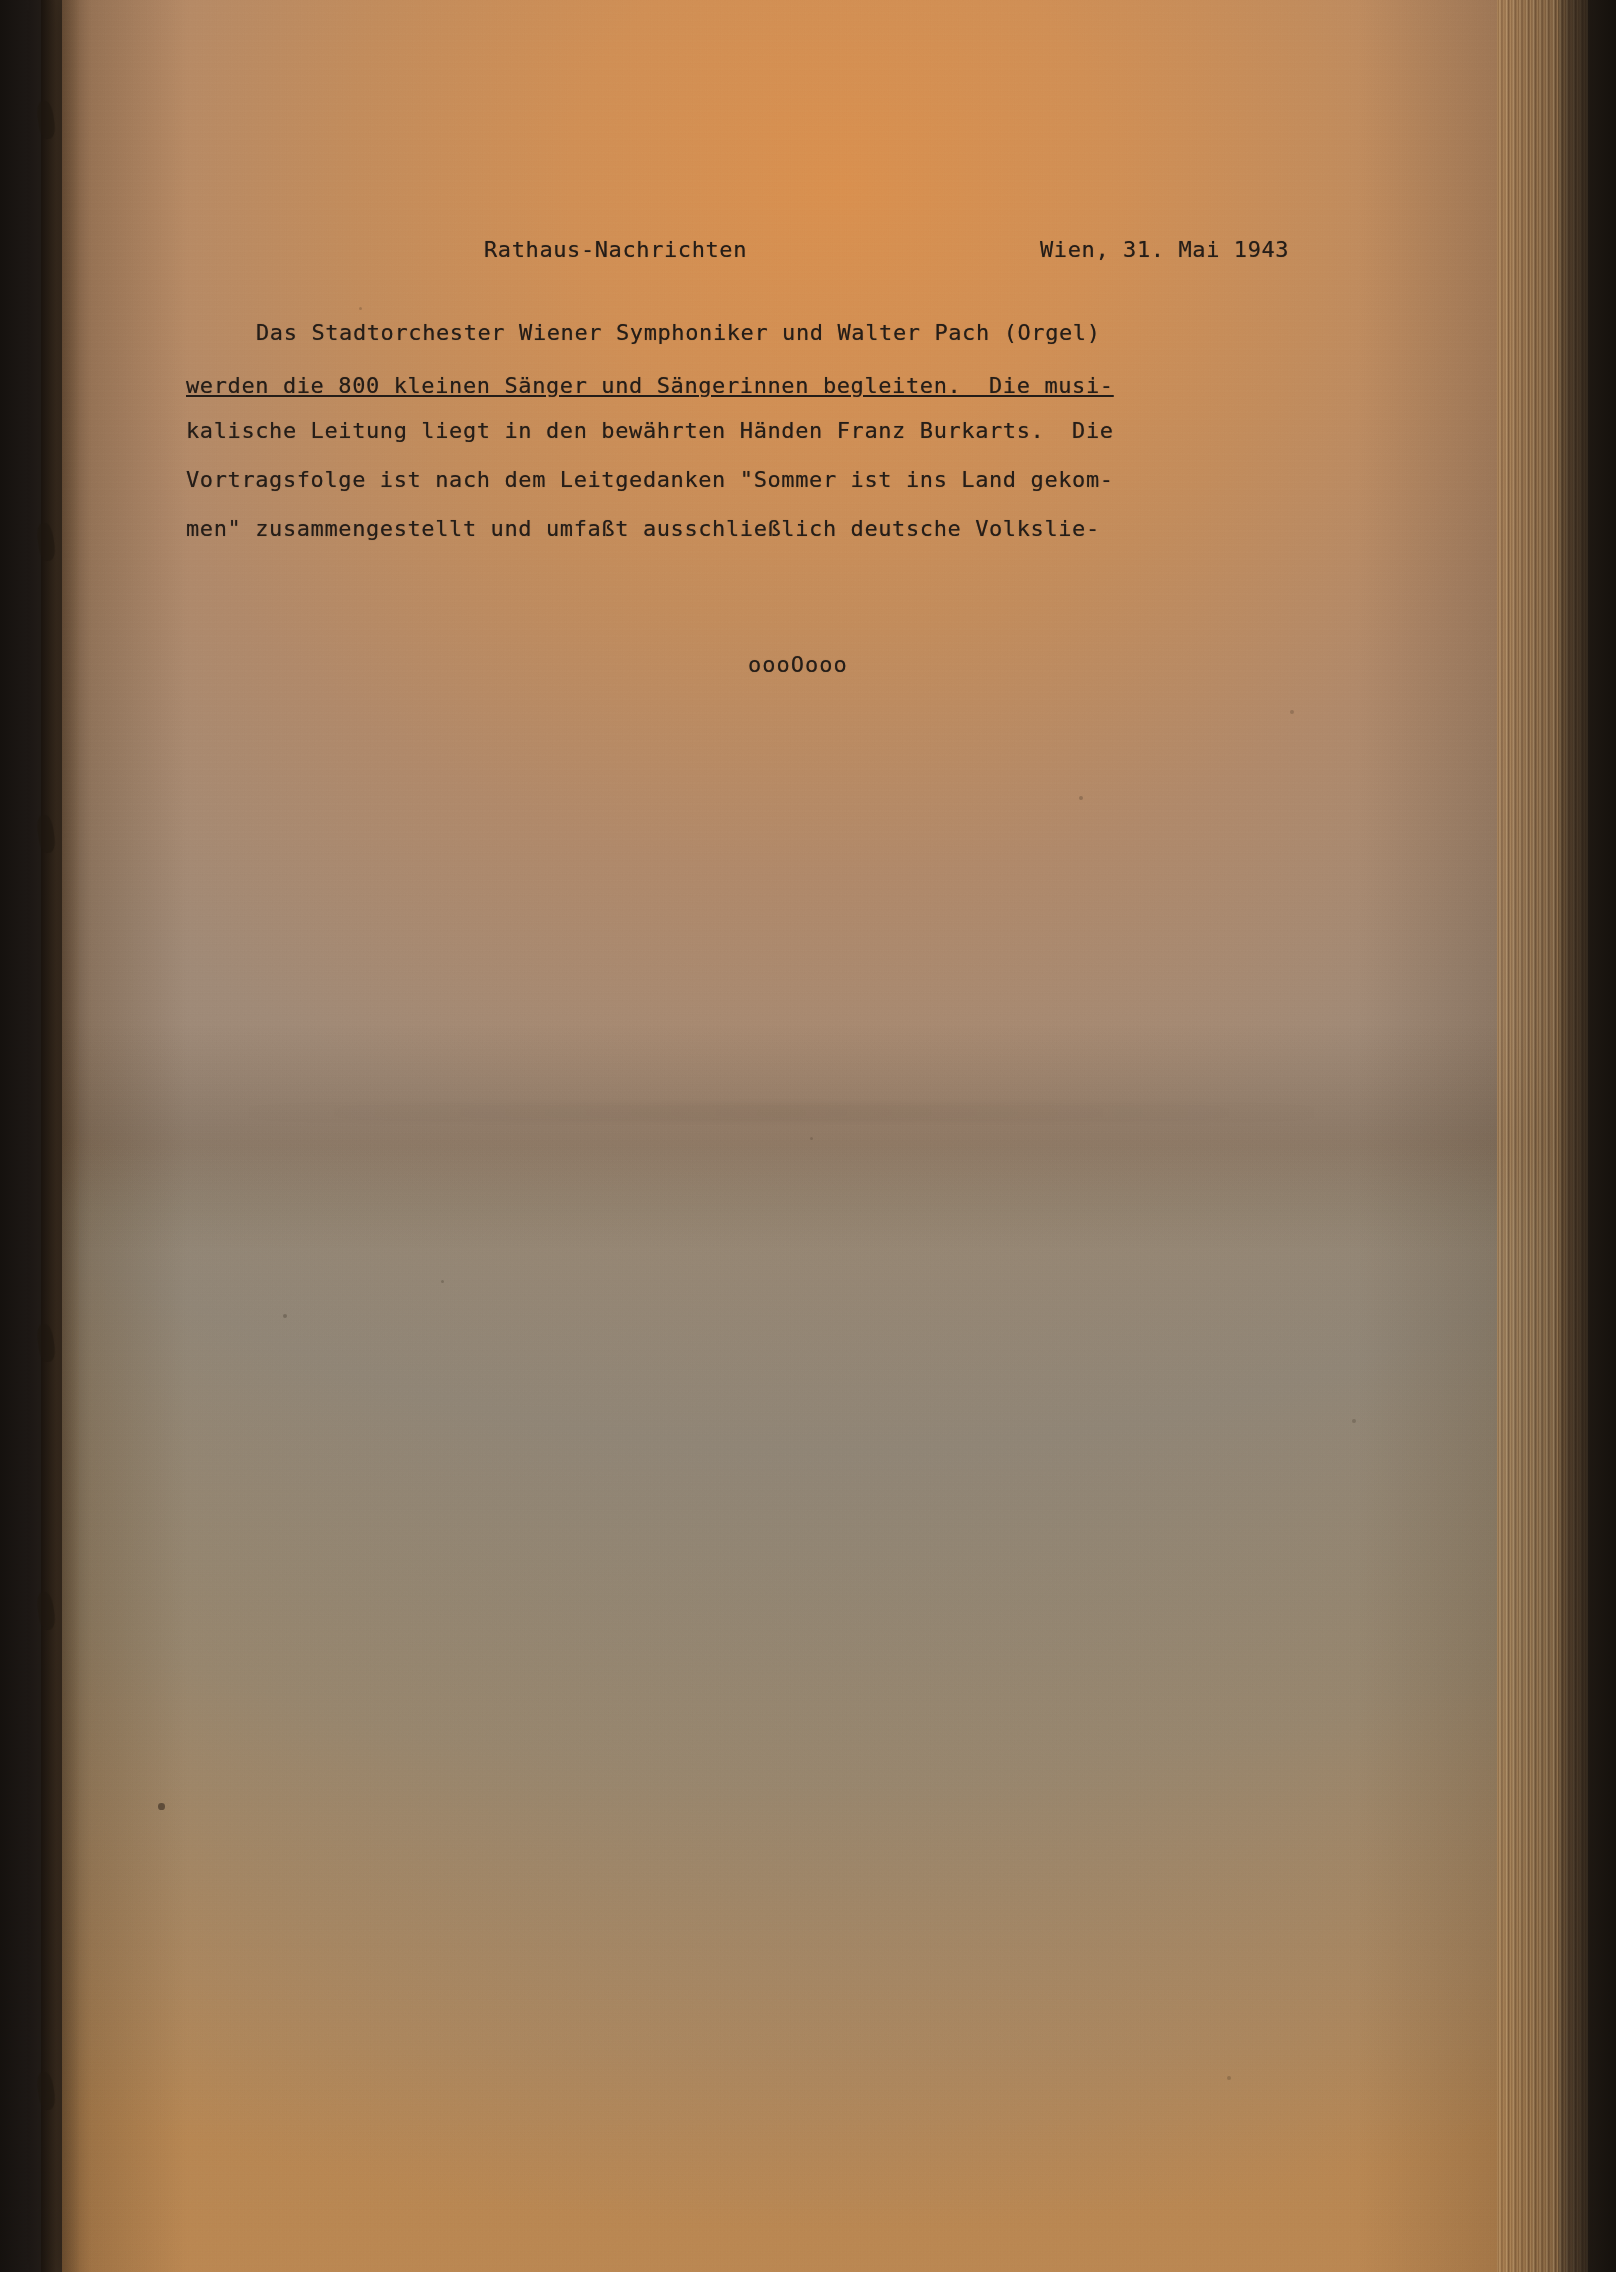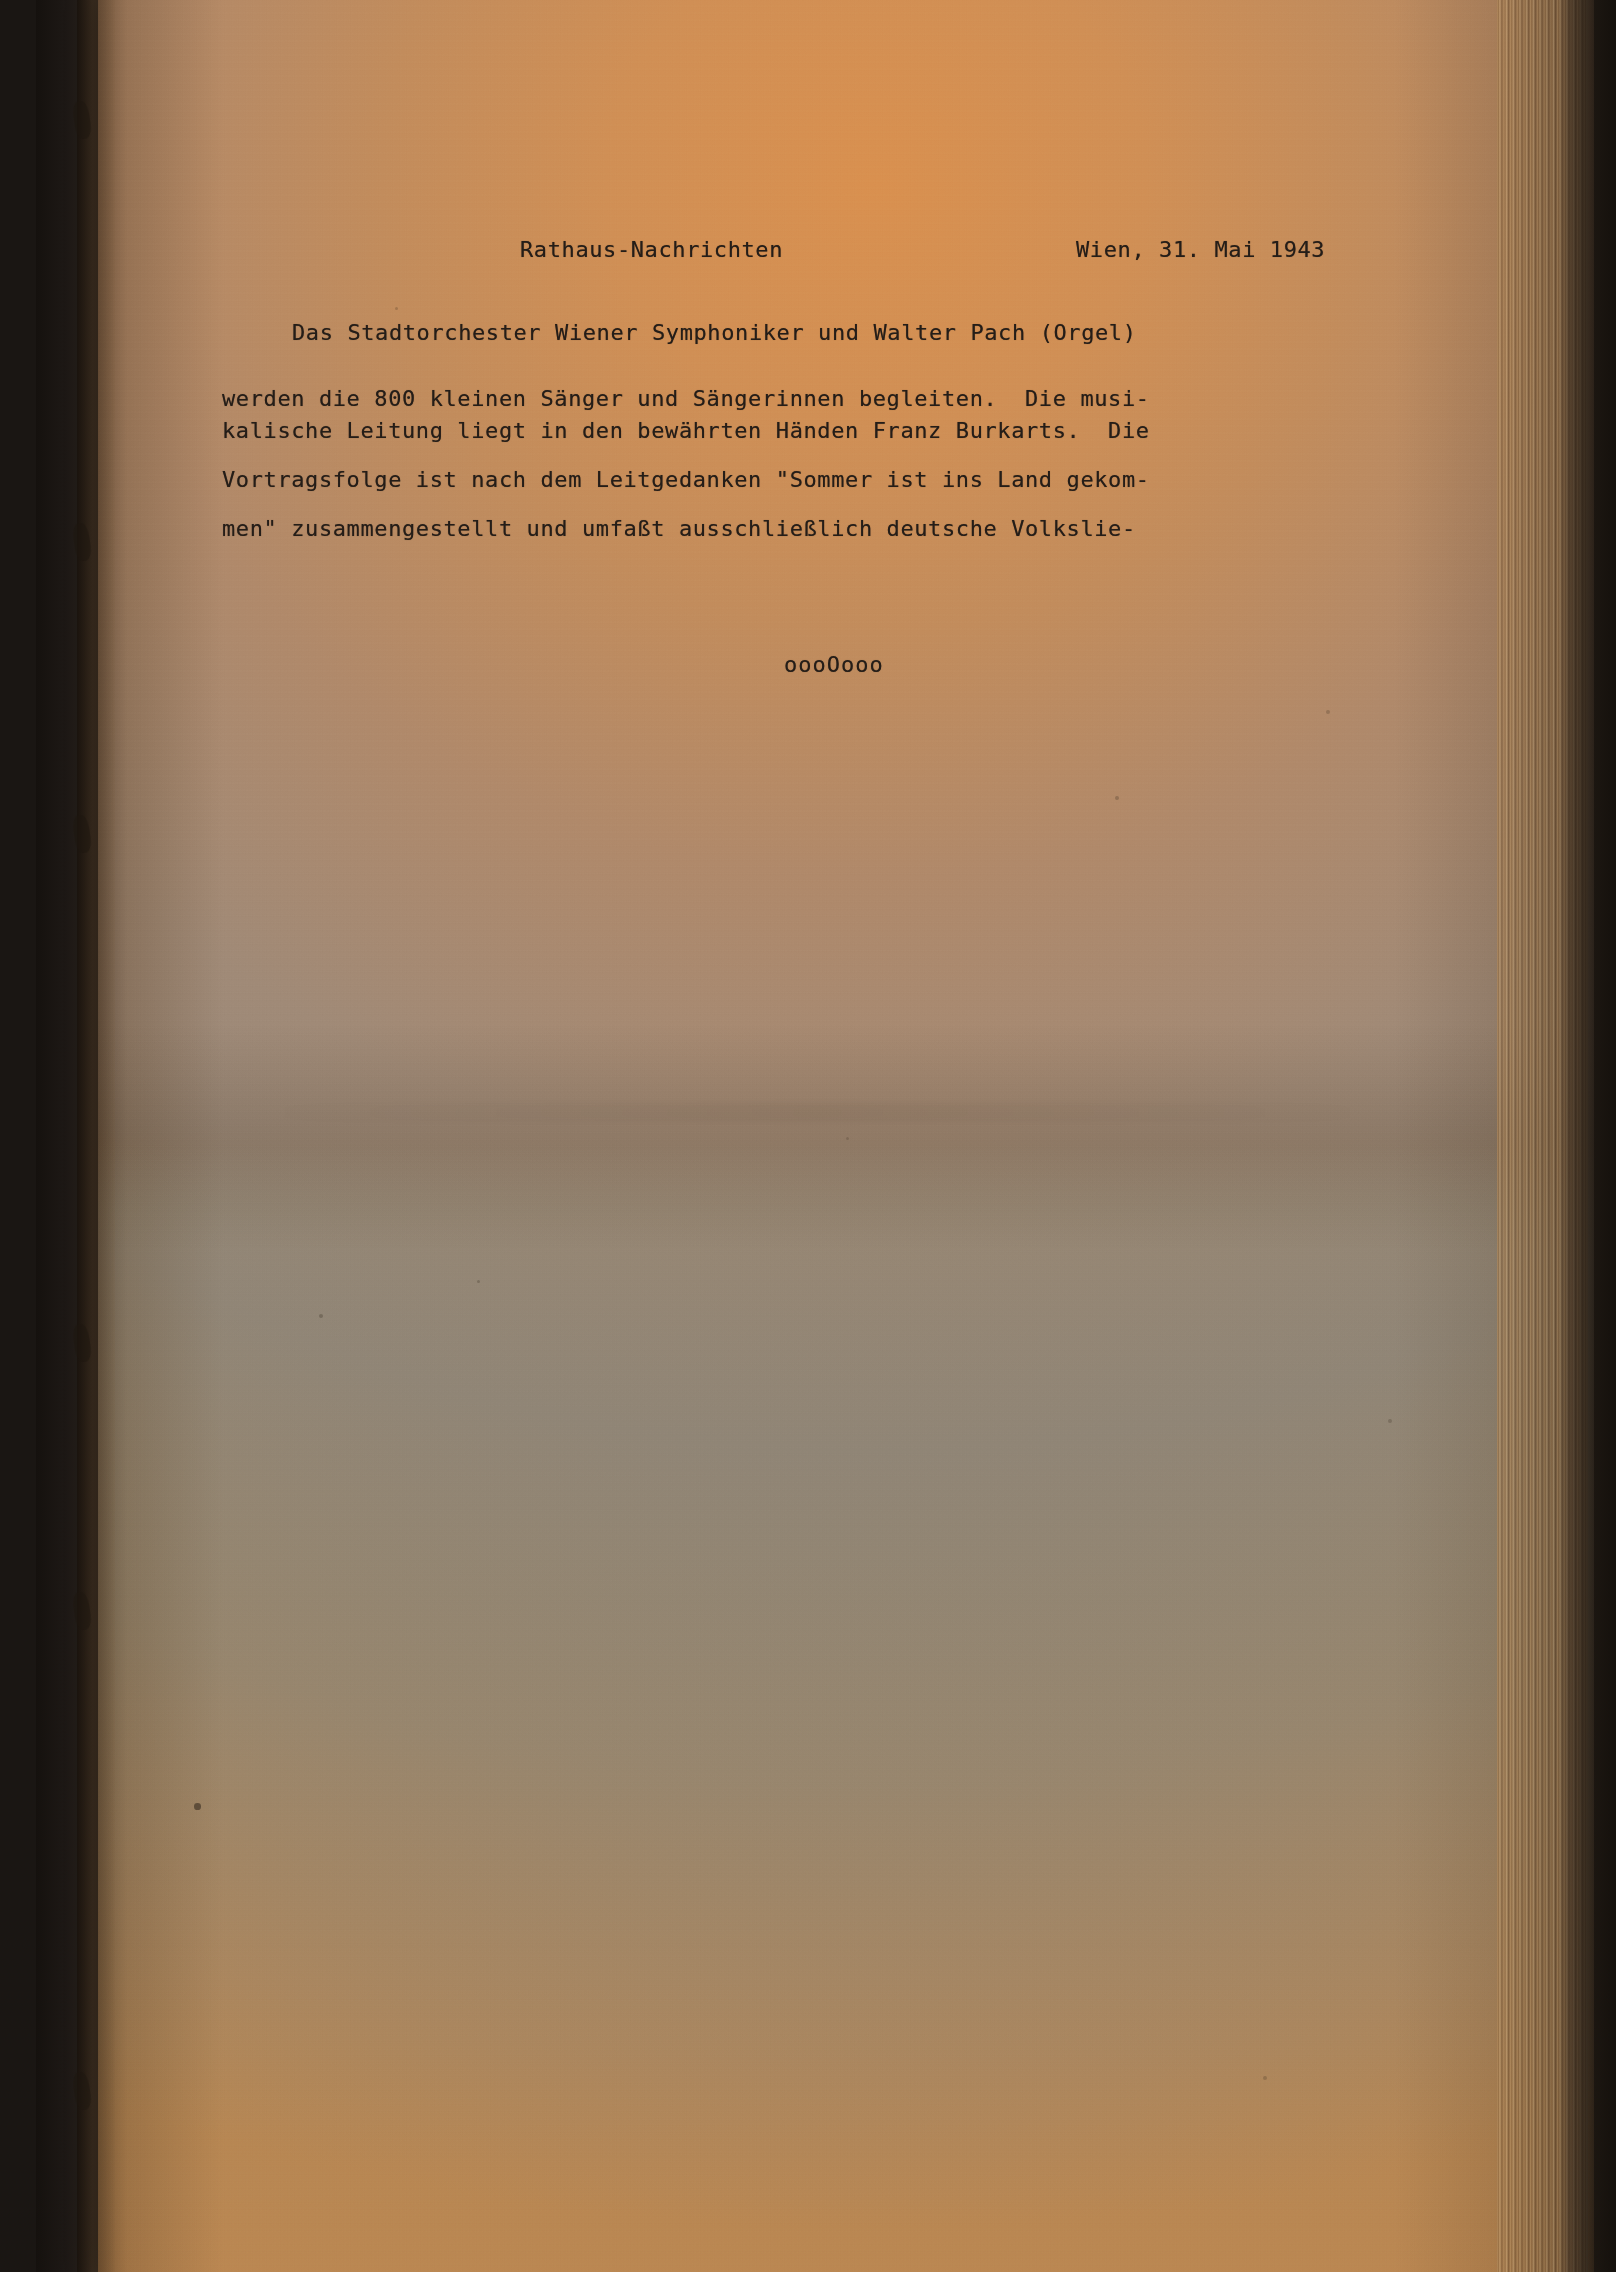--- a/index.html
+++ b/index.html
@@ -24,21 +24,20 @@
         #15110e 0px,
         #1d1815 29px,
         #2a231d 58px,
         #3a3028 86px,
         #4a3c30 115px,
         #241d18 144px,
         #171310 158px);
     background-repeat: no-repeat;
     background-size: 163px 100%;
     background-color: #120f0d;
-    margin-left: 36px;
   }
 
   
   #right-edge {
     position: absolute;
     top: 0;
     right: 0;
     width: 58px;
     height: 100%;
     background: linear-gradient(90deg,
@@ -179,21 +178,21 @@
     position: absolute;
     white-space: pre;
     text-shadow: 0 0 0.7px rgba(30,22,16,0.55);
   }
 
   #hdr-left  { left: 422px;  top: 237px; }
   #hdr-right { left: 978px; top: 237px; }
 
   .body-line { left: 124px; }
   #bl0 { top: 320px; left: 194px; }
-  #bl1 { top: 386px; }
+  #bl1 { top: 373px; text-decoration: underline; }
   #bl2 { top: 418px; }
   #bl3 { top: 467px; }
   #bl4 { top: 516px; }
   #bl5 { top: 565px; }
 
   #ornament {
     left: 686px;
     top: 652px;
     letter-spacing: 1px;
   }

